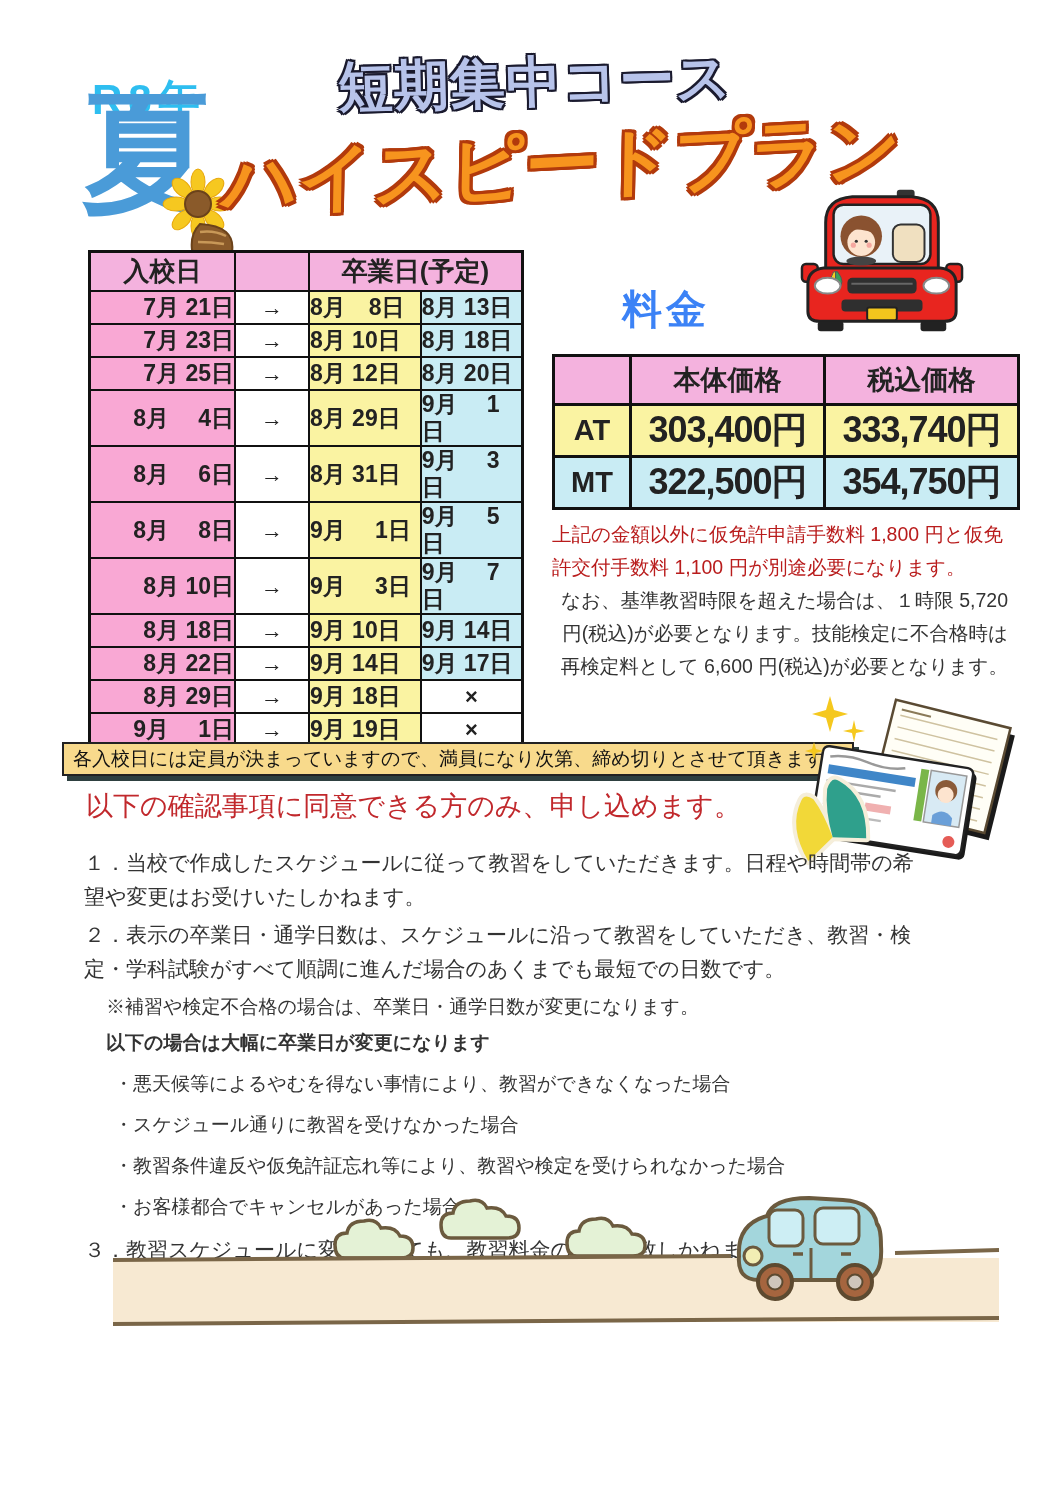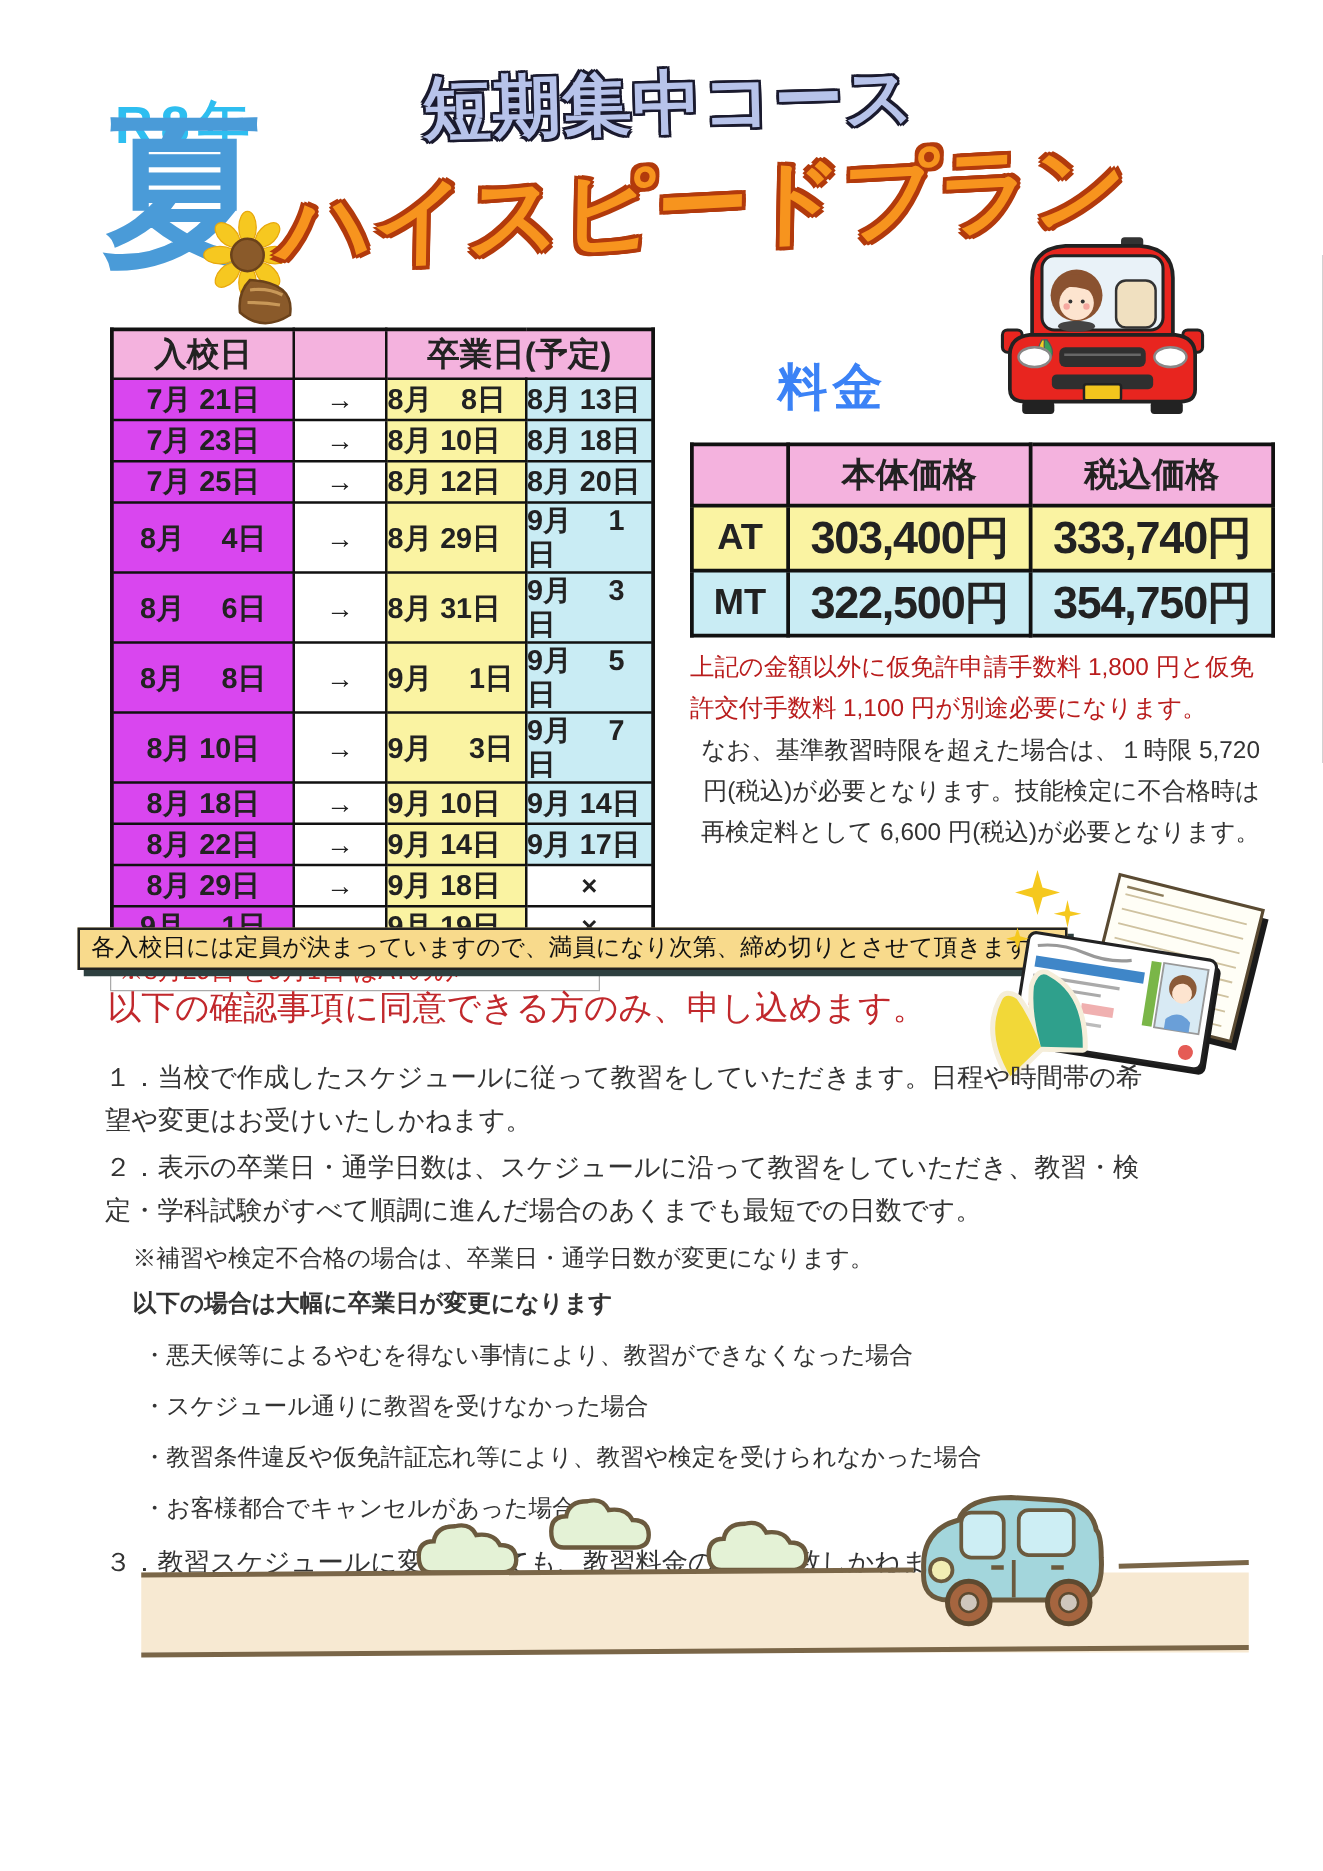--- a/index.html
+++ b/index.html
@@ -27,34 +27,34 @@
                 -2px 0 0 #1a1a2e,2px 0 0 #1a1a2e,0 -2px 0 #1a1a2e,0 2px 0 #1a1a2e;
   }
   .main-title{
     position:absolute;left:222px;top:116px;font-size:74px;font-weight:bold;
     color:#f7941e;white-space:nowrap;transform:rotate(-3deg) skewX(-4deg);
     text-shadow:-3px -3px 0 #b23a0c,3px -3px 0 #b23a0c,-3px 3px 0 #b23a0c,3px 3px 0 #b23a0c,
                 -3px 0 0 #b23a0c,3px 0 0 #b23a0c,0 -3px 0 #b23a0c,0 3px 0 #b23a0c;
   }
   .red-car{position:absolute;left:798px;top:184px;}
   
-  .schedule-wrap{position:absolute;left:88px;top:262px;width:392px;}
+  .schedule-wrap{position:absolute;left:88px;top:250px;width:392px;}
   table{border-collapse:collapse;}
   .schedule-table{width:436px;border:3px solid #111;}
   .schedule-table th,.schedule-table td{
     border:2px solid #111;font-weight:bold;padding:0;line-height:27px;height:31px;
   }
   .schedule-table tr.hr1 th{height:37px;font-size:26px;line-height:33px;}
   .schedule-table tr.hr2 th{height:31px;}
   .h-pink{background:#f4b2de;}
   .h-green{background:#c9f0c5;font-size:17px;text-align:left;padding-left:4px;}
   .h-white{background:#fff;}
   .h-yellow{background:#faf3a2;font-size:22px;}
   .h-cyan{background:#c9ecf4;font-size:22px;}
-  .c-entry{background:#d946ef;font-size:23px;text-align:center;padding-left:8px;margin-left:38px;}
+  .c-entry{background:#f9a8d4;font-size:23px;text-align:right;padding-left:8px;margin-left:38px;}
   .c-arrow{background:#fff;font-size:22px;text-align:center;font-weight:normal;}
   .c-at{background:#faf3a2;font-size:23px;text-align:left;padding-left:8px;}
   .c-mt{background:#c9ecf4;font-size:23px;text-align:left;padding-left:8px;}
   .c-x{background:#fff;font-size:22px;text-align:center;}
   .schedule-footnote{
     margin-top:2px;border:1px solid #aaa;height:29px;line-height:29px;
     color:#cc2222;font-size:20px;padding-left:6px;background:#fff;
   }
   
   .fee-heading{position:absolute;left:622px;top:282px;font-size:40px;font-weight:bold;

